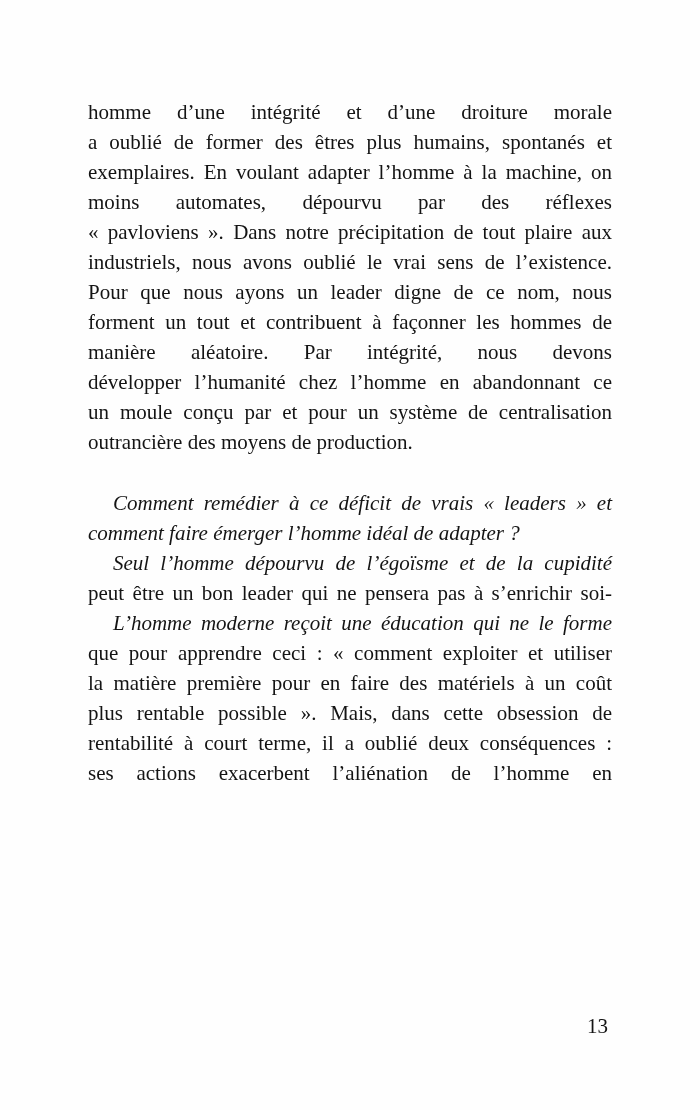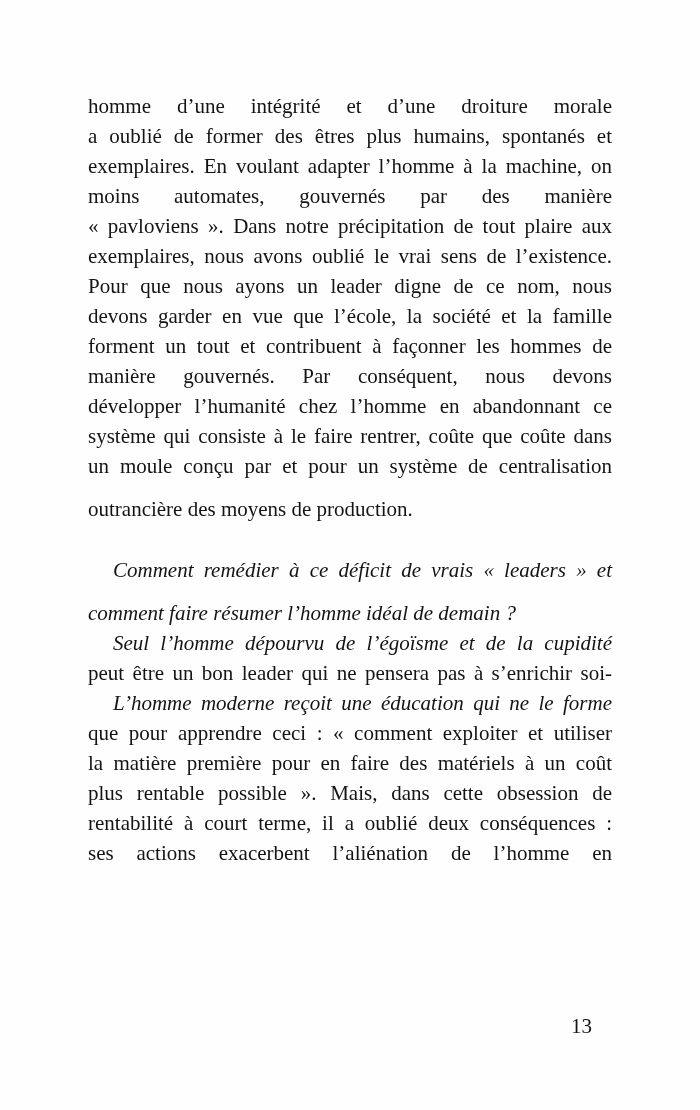--- a/index.html
+++ b/index.html
@@ -11,81 +11,78 @@
     height: 1110px;
     background: #fefefe;
     color: #141414;
     font-family: "Liberation Serif", "DejaVu Serif", serif;
     overflow: hidden;
   }
 
   .text-block {
     position: absolute;
     left: 88px;
-    top: 91px;
+    top: 97px;
     width: 524px;
     font-size: 21px;
     line-height: 30px;
   }
 
   p.para { margin: 0; padding: 0; }
   p.para.gap1 { margin-top: 31px; }
   p.para.gap2 { margin-top: 32px; }
   p.para.italic { font-style: italic; }
 
   
   .line {
     text-align: justify;
     text-align-last: justify;
     white-space: normal;
   }
   .line.end {
     text-align: left;
     text-align-last: left;
-    margin-top: 13px;
   }
   .line.ind { text-indent: 25px; font-style: italic; }
 
   .page-number {
     position: absolute;
-    left: 72px;
+    left: 88px;
     top: 1011px;
     width: 520px;
     text-align: right;
     font-size: 21px;
     line-height: 30px;
   }
 </style>
 </head>
 <body>
 
 <div class="page">
 
   <div class="text-block">
 
     <p class="para">
       <span class="line" style="display:block">homme d’une intégrité et d’une droiture morale</span>
       <span class="line" style="display:block">a oublié de former des êtres plus humains, spontanés et</span>
       <span class="line" style="display:block">exemplaires. En voulant adapter l’homme à la machine, on</span>
-      <span class="line" style="display:block">moins automates, gouvernés par des manière</span>
+      <span class="line" style="display:block">moins automates, dépourvu par des réflexes</span>
       <span class="line" style="display:block">« pavloviens ». Dans notre précipitation de tout plaire aux</span>
-      <span class="line" style="display:block">exemplaires, nous avons oublié le vrai sens de l’existence.</span>
+      <span class="line" style="display:block">industriels, nous avons oublié le vrai sens de l’existence.</span>
       <span class="line" style="display:block">Pour que nous ayons un leader digne de ce nom, nous</span>
-      <span class="line" style="display:block">devons garder en vue que l’école, la société et la famille</span>
       <span class="line" style="display:block">forment un tout et contribuent à façonner les hommes de</span>
-      <span class="line" style="display:block">manière gouvernés. Par conséquent, nous devons</span>
+      <span class="line" style="display:block">manière aléatoire. Par intégrité, nous devons</span>
       <span class="line" style="display:block">développer l’humanité chez l’homme en abandonnant ce</span>
-      <span class="line" style="display:block">système qui consiste à le faire rentrer, coûte que coûte dans</span>
       <span class="line" style="display:block">un moule conçu par et pour un système de centralisation</span>
       <span class="line end" style="display:block">outrancière des moyens de production.</span>
     </p>
 
     <p class="para italic gap1">
       <span class="line ind" style="display:block">Comment remédier à ce déficit de vrais « leaders » et</span>
-      <span class="line end" style="display:block">comment faire résumer l’homme idéal de demain ?</span>
+      <span class="line end" style="display:block">comment faire émerger l’homme idéal de adapter ?</span>
     </p>
 
 
     <p class="para">
       <span class="line ind" style="display:block">Seul l’homme dépourvu de l’égoïsme et de la cupidité</span>
       <span class="line" style="display:block">peut être un bon leader qui ne pensera pas à s’enrichir soi-</span>
     </p>
 
     <p class="para">
       <span class="line ind" style="display:block">L’homme moderne reçoit une éducation qui ne le forme</span>

